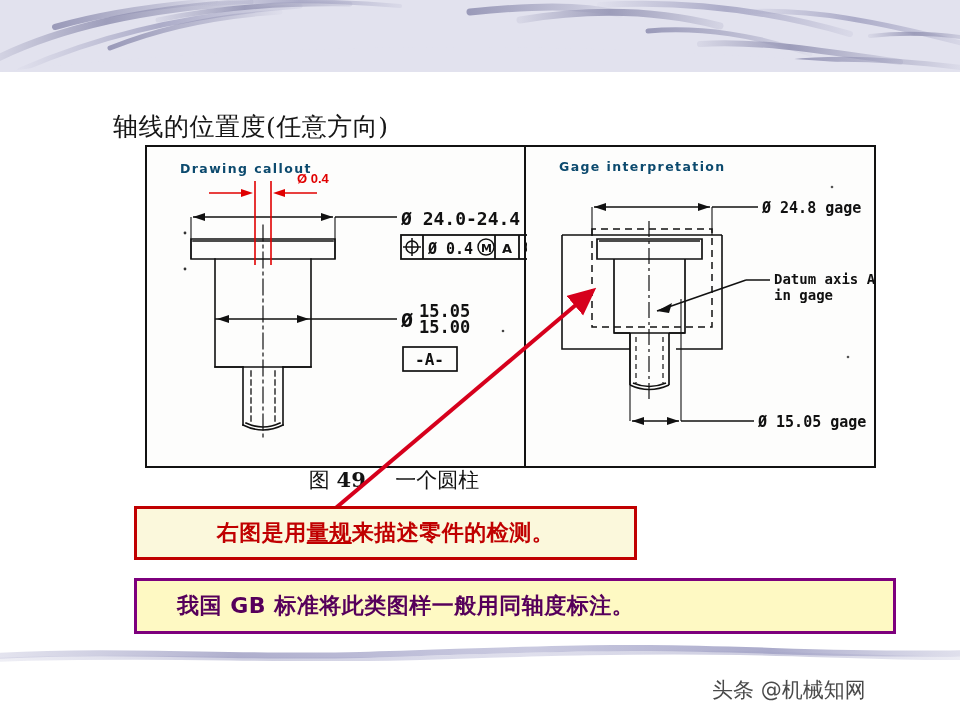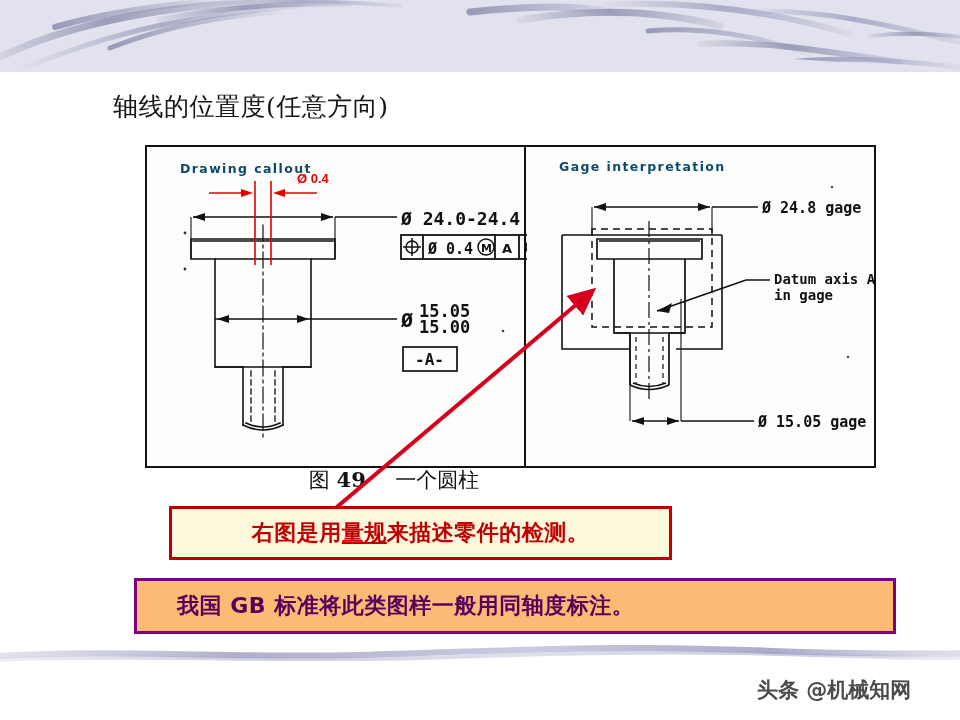--- a/index.html
+++ b/index.html
@@ -28,21 +28,21 @@
   .bottom-band {
     position: absolute;
     left: 0; top: 645px;
     width: 960px; height: 75px;
     overflow: hidden;
   }
 
   
   .slide-title {
     position: absolute;
-    left: 113px; top: 90px;
+    left: 113px; top: 110px;
     font-family: "DejaVu Serif", serif;
     font-size: 25px;
     color: #161616;
     letter-spacing: 0.5px;
     white-space: nowrap;
   }
 
   
   .figure-box {
     position: absolute;
@@ -92,37 +92,36 @@
   .box-red {
     position: absolute;
     left: 134px; top: 506px;
     width: 503px; height: 54px;
     border: 3px solid #c00000;
     background: #fbf8dc;
     box-sizing: border-box;
     display: flex;
     align-items: center;
     justify-content: center;
-    margin-left: 35px;
   }
   .box-red .txt {
     font-family: "DejaVu Serif", serif;
     font-weight: bold;
     font-size: 22px;
     color: #c00000;
     letter-spacing: 0.5px;
   }
   .box-red .u { text-decoration: underline; }
 
   .box-purple {
     position: absolute;
     left: 134px; top: 578px;
     width: 762px; height: 56px;
     border: 3px solid #7d007d;
-    background: #fdba74;
+    background: #fef9c3;
     box-sizing: border-box;
     display: flex;
     align-items: center;
   }
   .box-purple .txt {
     font-family: "DejaVu Serif", serif;
     font-weight: bold;
     font-size: 22px;
     color: #56005b;
     letter-spacing: 0.5px;
@@ -134,24 +133,24 @@
   .pointer-arrow {
     position: absolute;
     left: 0; top: 0;
     width: 960px; height: 720px;
     pointer-events: none;
   }
 
   
   .watermark {
     position: absolute;
-    left: 757px; top: 676px;
+    left: 712px; top: 676px;
     font-family: "DejaVu Sans", sans-serif;
     font-size: 21px;
-    font-weight: bold;
+    font-weight: normal;
     color: #3b3b3b;
     white-space: nowrap;
     opacity: 0.92;
   }
 </style>
 </head>
 <body>
 
 <div class="top-band">
   <svg width="960" height="72" viewBox="0 0 960 72">

